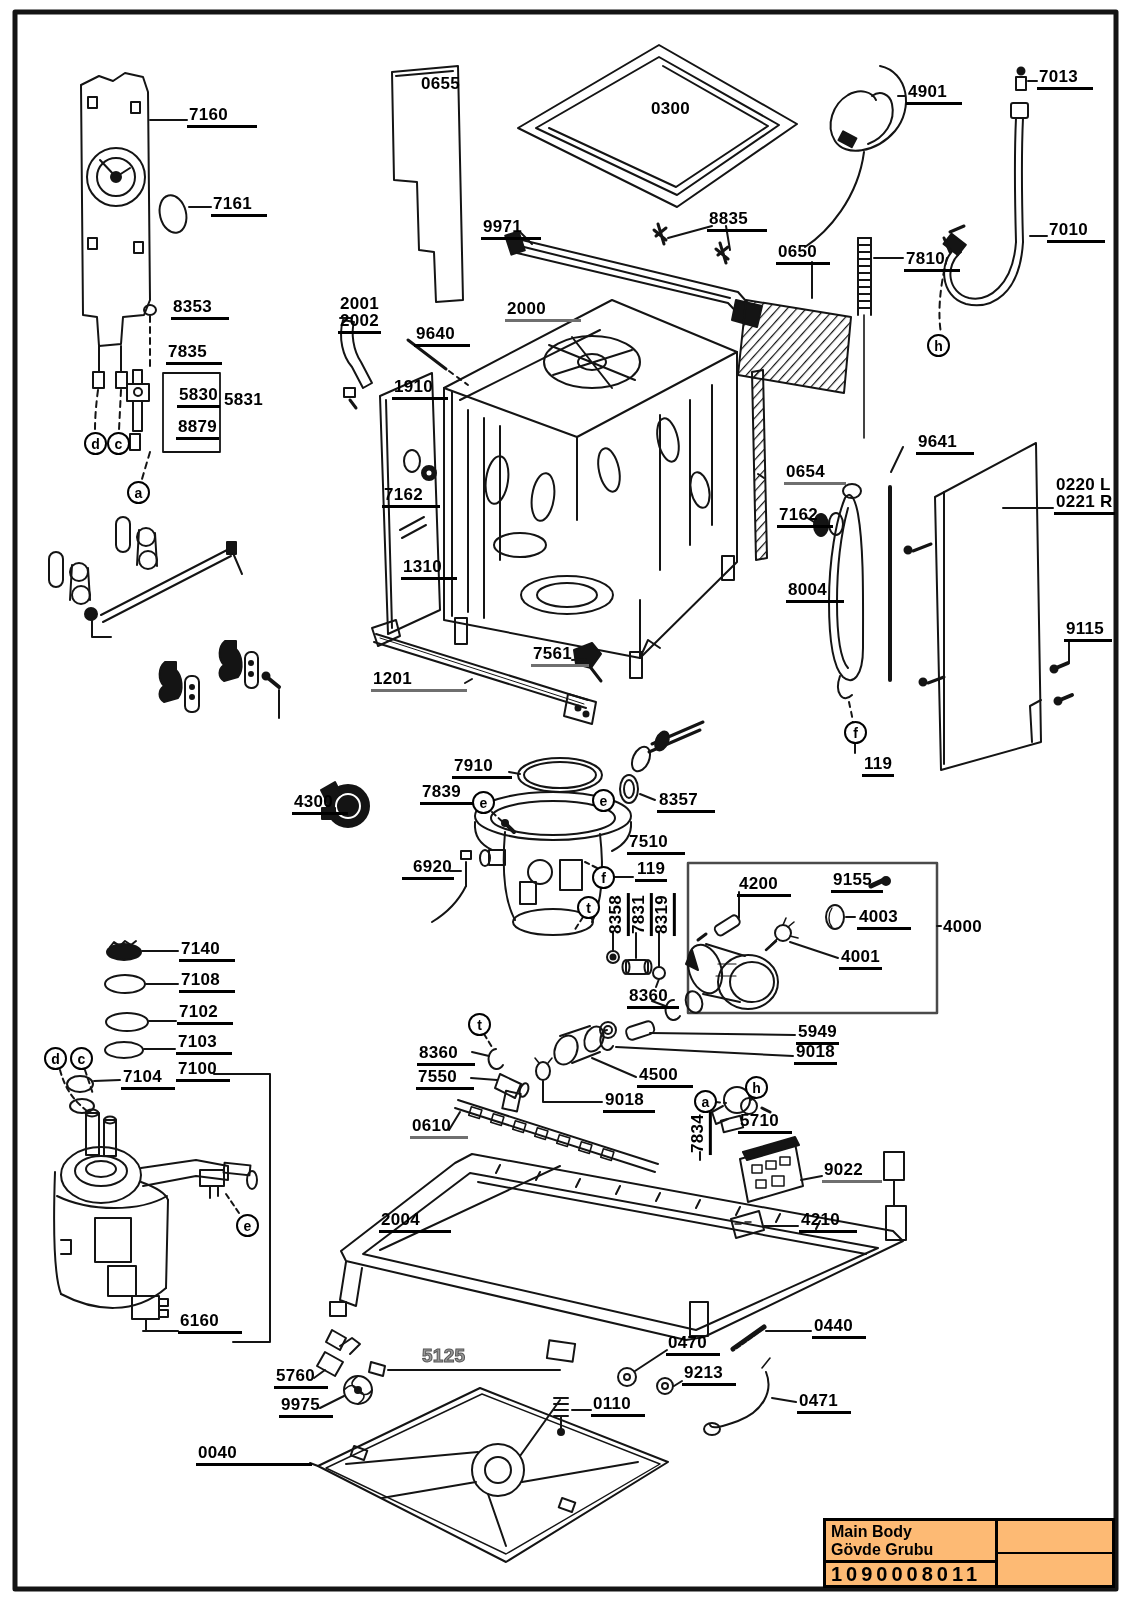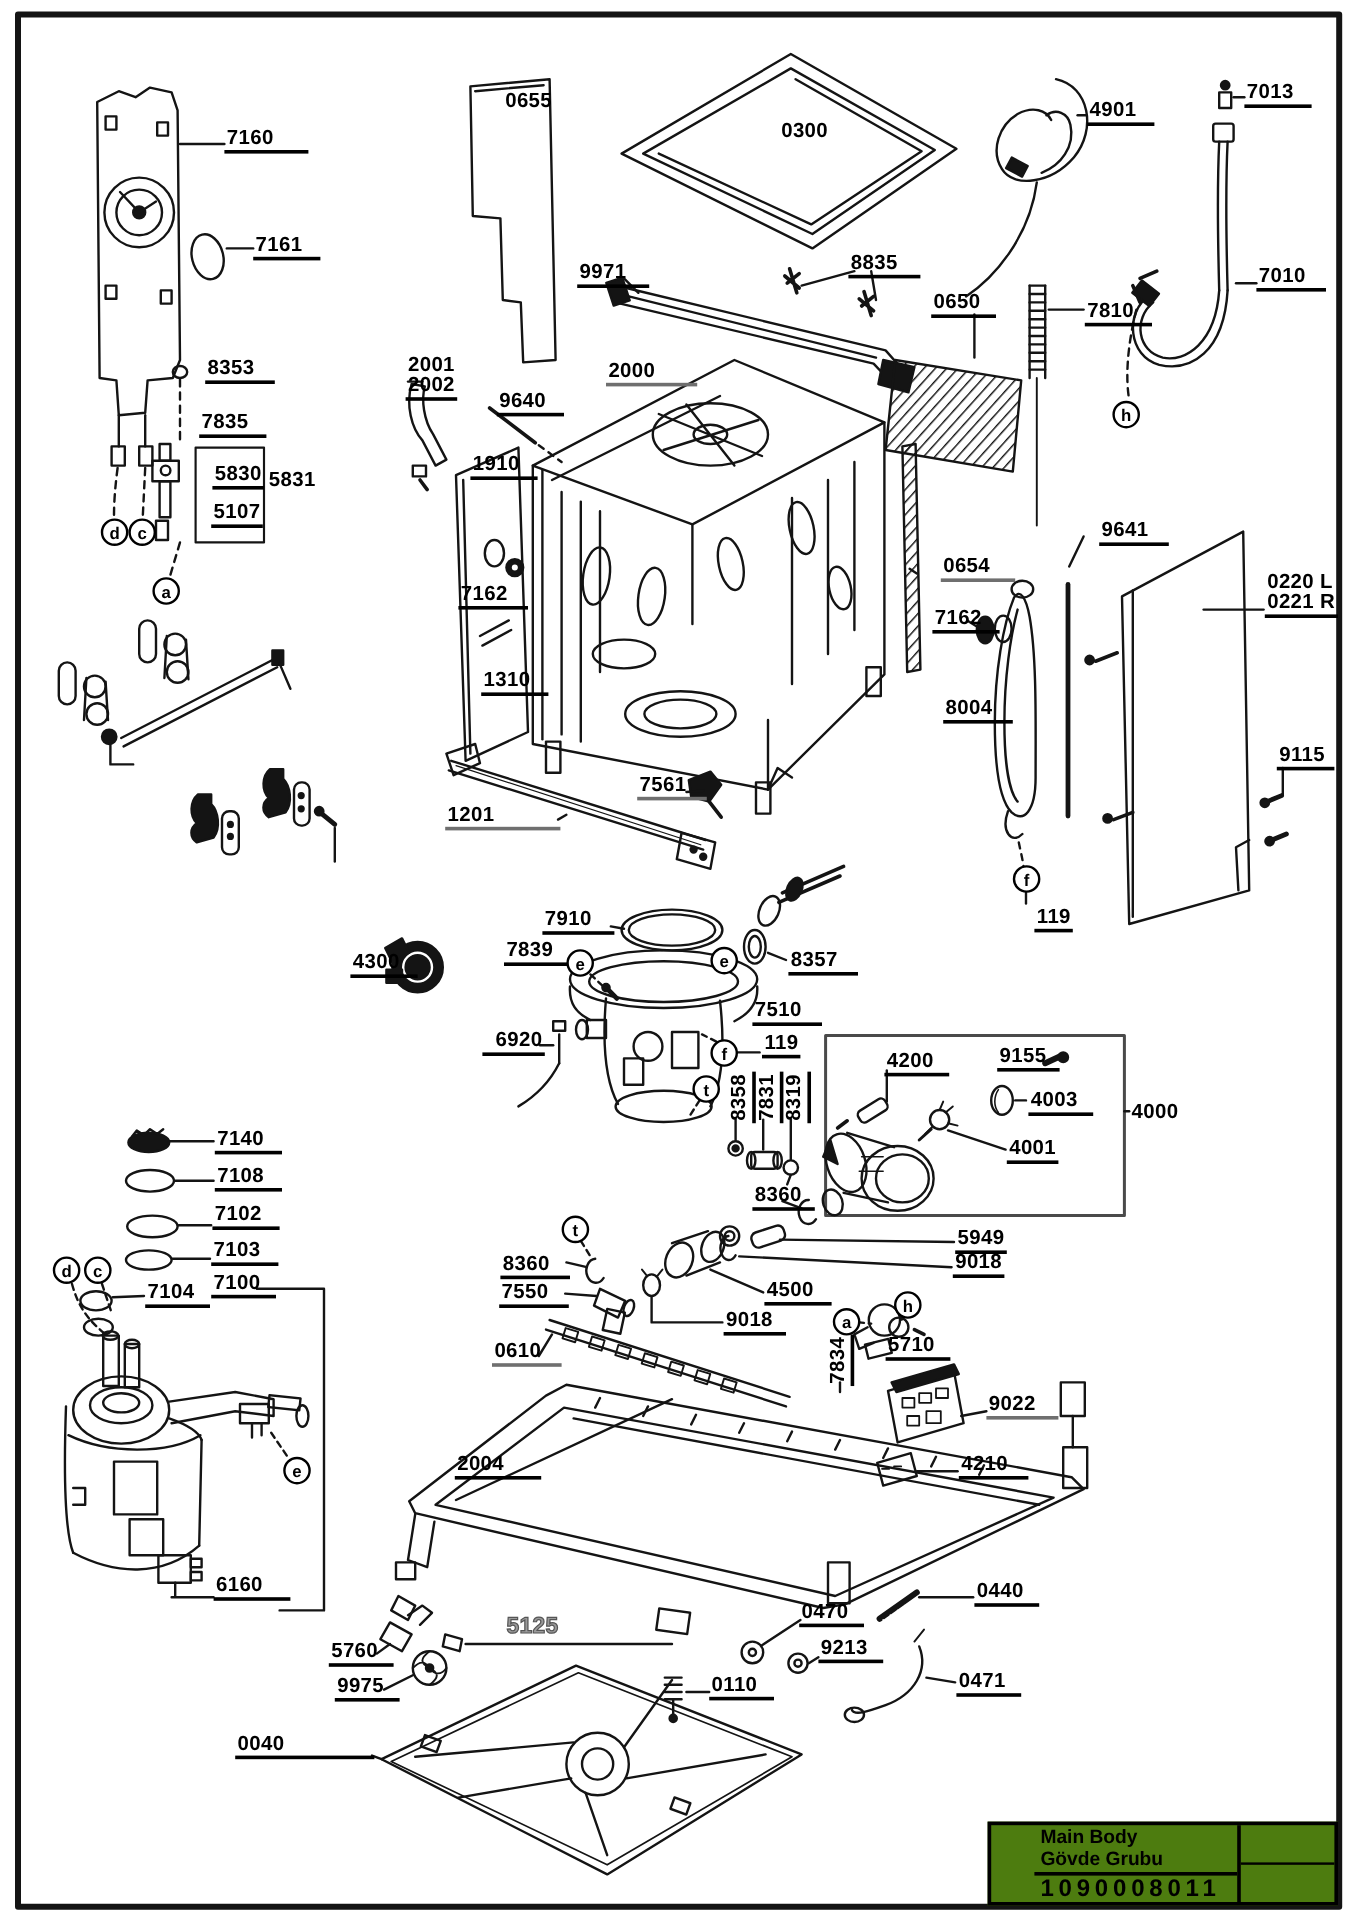--- a/index.html
+++ b/index.html
@@ -10,21 +10,21 @@
           border-bottom:3px solid #000;padding:0 2px 1px 2px;white-space:nowrap;letter-spacing:0.3px;}
   .plabel.nu{border-bottom:none;}
   .plabel.g{border-bottom-color:#6f6f6f;}
   .plabel.v{writing-mode:vertical-rl;transform:rotate(180deg);border-bottom:none;
             border-left:3px solid #000;padding:2px 1px 2px 2px;}
   .plabel.o{color:#9a9a9a;-webkit-text-stroke:1px #555;border-bottom:none;font-size:19px;}
   .callout{position:absolute;width:23px;height:23px;border:2.5px solid #000;border-radius:50%;
            background:#fff;font-weight:bold;font-size:14px;display:flex;align-items:center;
            justify-content:center;box-sizing:border-box;z-index:5;}
   #title-block{position:absolute;left:823px;top:1518px;width:292px;height:70px;
-               border:3px solid #000;display:flex;background:#4d7c0f;box-sizing:border-box;z-index:6;padding-left:36px;}
+               border:3px solid #000;display:flex;background:#fdba74;box-sizing:border-box;z-index:6;}
   .tb-left{width:172px;border-right:3px solid #000;display:flex;flex-direction:column;box-sizing:border-box;}
   .tb-name{flex:1;border-bottom:3px solid #000;padding:2px 5px 0 5px;font-weight:bold;
            font-size:16px;line-height:1.15;}
   .tb-num{height:25px;font-weight:bold;font-size:20px;letter-spacing:4px;padding:0 5px;
           display:flex;align-items:center;}
   .tb-right{flex:1;display:flex;flex-direction:column;}
   .tb-right .tb-cell{flex:1;}
   .tb-right .tb-cell:first-child{border-bottom:2.5px solid #000;}
 </style>
 </head>
@@ -443,21 +443,21 @@
 </g>
 </svg>
 
 <div id="labels">
       <div class="plabel" style="left: 187px; top: 106px; min-width: 66px;">7160</div>
       <div class="plabel" style="left: 211px; top: 195px; min-width: 52px;">7161</div>
       <div class="plabel" style="left: 171px; top: 298px; min-width: 54px;">8353</div>
       <div class="plabel" style="left: 166px; top: 343px; min-width: 52px;">7835</div>
       <div class="plabel" style="left: 177px; top: 386px;">5830</div>
       <div class="plabel nu" style="left: 222px; top: 391px;">5831</div>
-      <div class="plabel" style="left: 176px; top: 418px;">5107</div>
+      <div class="plabel" style="left: 176px; top: 418px;">8879</div>
       <div class="plabel nu" style="left: 338px; top: 295px;">2001</div>
       <div class="plabel" style="left: 338px; top: 312px;">2002</div>
       <div class="plabel nu" style="left: 419px; top: 75px;">0655</div>
       <div class="plabel nu" style="left: 649px; top: 100px;">0300</div>
       <div class="plabel" style="left: 481px; top: 218px; min-width: 56px;">9971</div>
       <div class="plabel" style="left: 707px; top: 210px; min-width: 56px;">8835</div>
       <div class="plabel" style="left: 776px; top: 243px; min-width: 50px;">0650</div>
       <div class="plabel g" style="left: 469px; top: 300px; min-width: 72px; margin-left: 36px;">2000</div>
       <div class="plabel" style="left: 414px; top: 325px; min-width: 52px;">9640</div>
       <div class="plabel" style="left: 392px; top: 378px; min-width: 52px;">1910</div>

